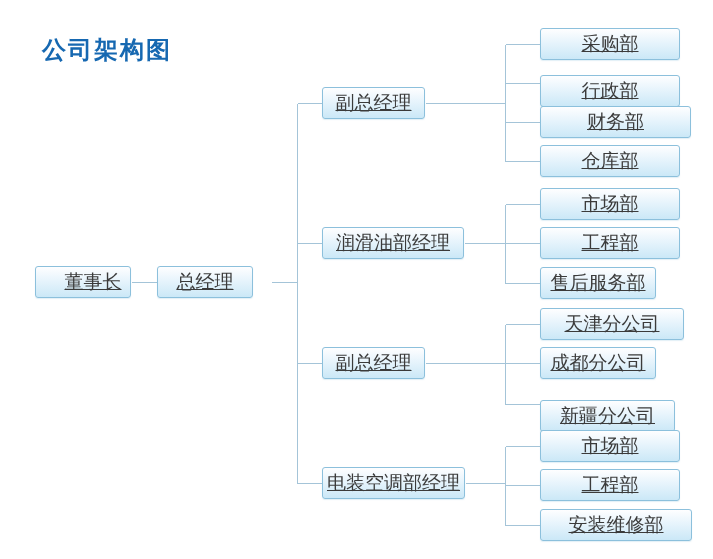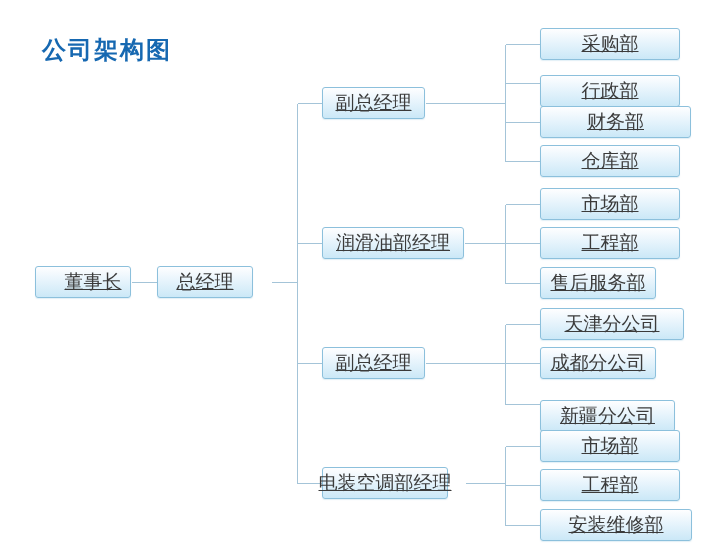--- a/index.html
+++ b/index.html
@@ -86,18 +86,18 @@
       <div class="node" style="left: 540px; top: 106px; width: 151px;">财务部</div>
       <div class="node" style="left: 540px; top: 145px; width: 140px;">仓库部</div>
       <div class="node" style="left: 322px; top: 227px; width: 142px;">润滑油部经理</div>
       <div class="node" style="left: 540px; top: 188px; width: 140px;">市场部</div>
       <div class="node" style="left: 540px; top: 227px; width: 140px;">工程部</div>
       <div class="node" style="left: 540px; top: 267px; width: 116px;">售后服务部</div>
       <div class="node" style="left: 322px; top: 347px; width: 103px;">副总经理</div>
       <div class="node" style="left: 540px; top: 308px; width: 144px;">天津分公司</div>
       <div class="node" style="left: 540px; top: 347px; width: 116px;">成都分公司</div>
       <div class="node" style="left: 540px; top: 376px; width: 135px; margin-top: 24px;">新疆分公司</div>
-      <div class="node" style="left: 322px; top: 467px; width: 126px;">电装空调部经理</div>
+      <div class="node" style="left: 322px; top: 467px; width: 143px;">电装空调部经理</div>
       <div class="node" style="left: 540px; top: 430px; width: 140px;">市场部</div>
       <div class="node" style="left: 540px; top: 469px; width: 140px;">工程部</div>
       <div class="node" style="left: 540px; top: 509px; width: 152px;">安装维修部</div>
     </div>
 </div>
 
 </body></html>

